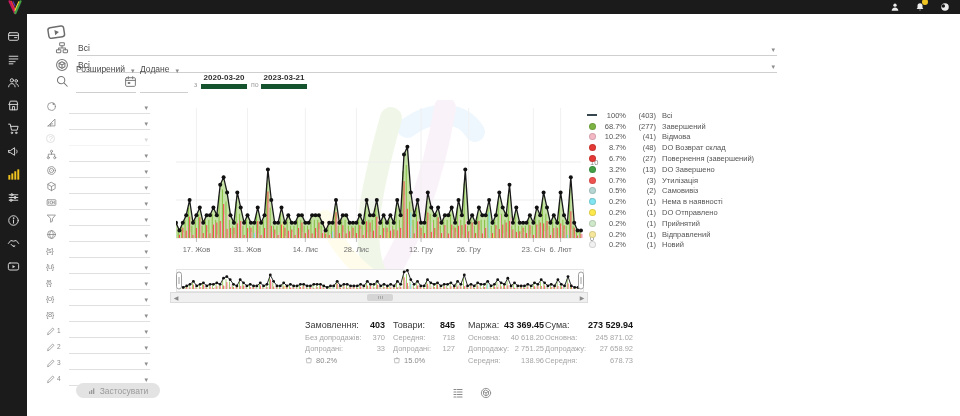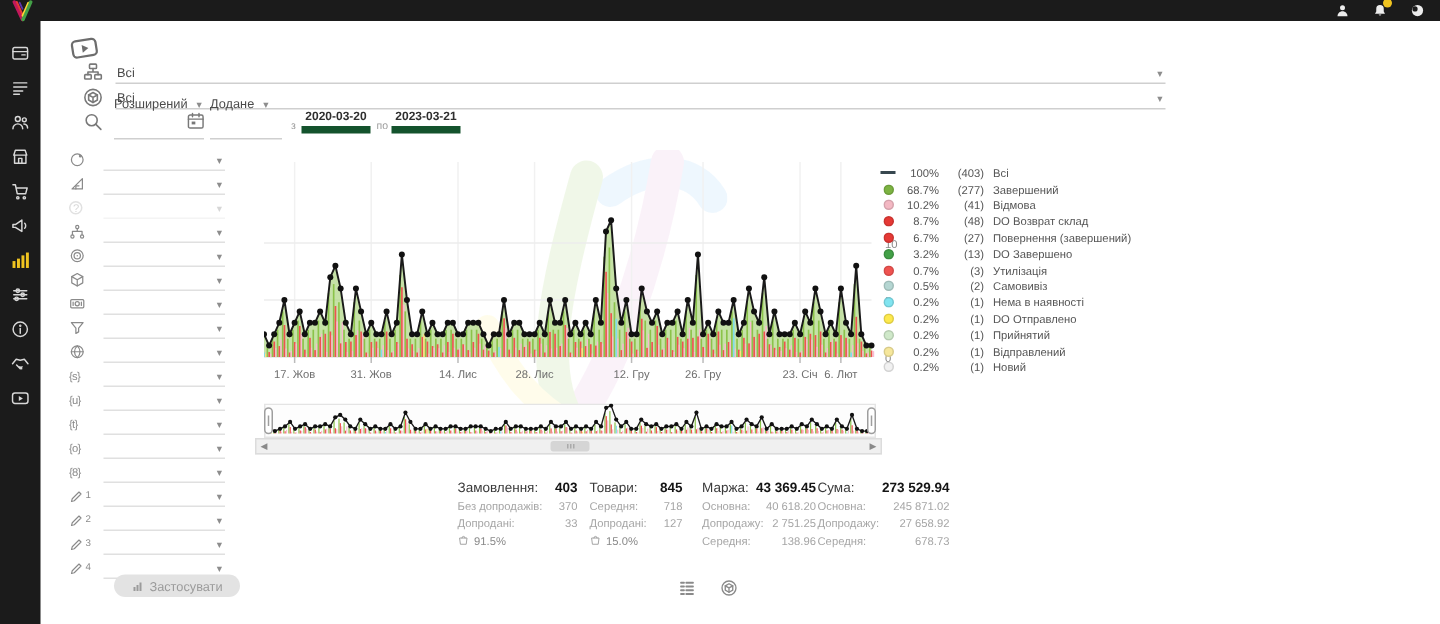--- a/index.html
+++ b/index.html
@@ -1582,21 +1582,21 @@
         </div>
         <div class="ssub">
           <span>Допродані:</span>
           <span>33</span>
         </div>
         <div class="sup">
           <span><svg width="8" height="8" viewBox="0 0 24 24" fill="none" stroke="currentColor" stroke-width="1.8" stroke-linecap="round" stroke-linejoin="round">
               <path d="M5 8h14l-1.6 12.5H6.6z"></path>
               <path d="M8.8 8a3.2 3.2 0 016.4 0"></path>
             </svg></span>
-          <span>91.5%</span>
+          <span>80.2%</span>
         </div>
       </div>
       <div class="scol" style="left: 393px; width: 62px;">
         <div class="strow">
           <span>Товари:</span>
           <b>845</b>
         </div>
         <div class="ssub">
           <span>Середня:</span>
           <span>718</span>

